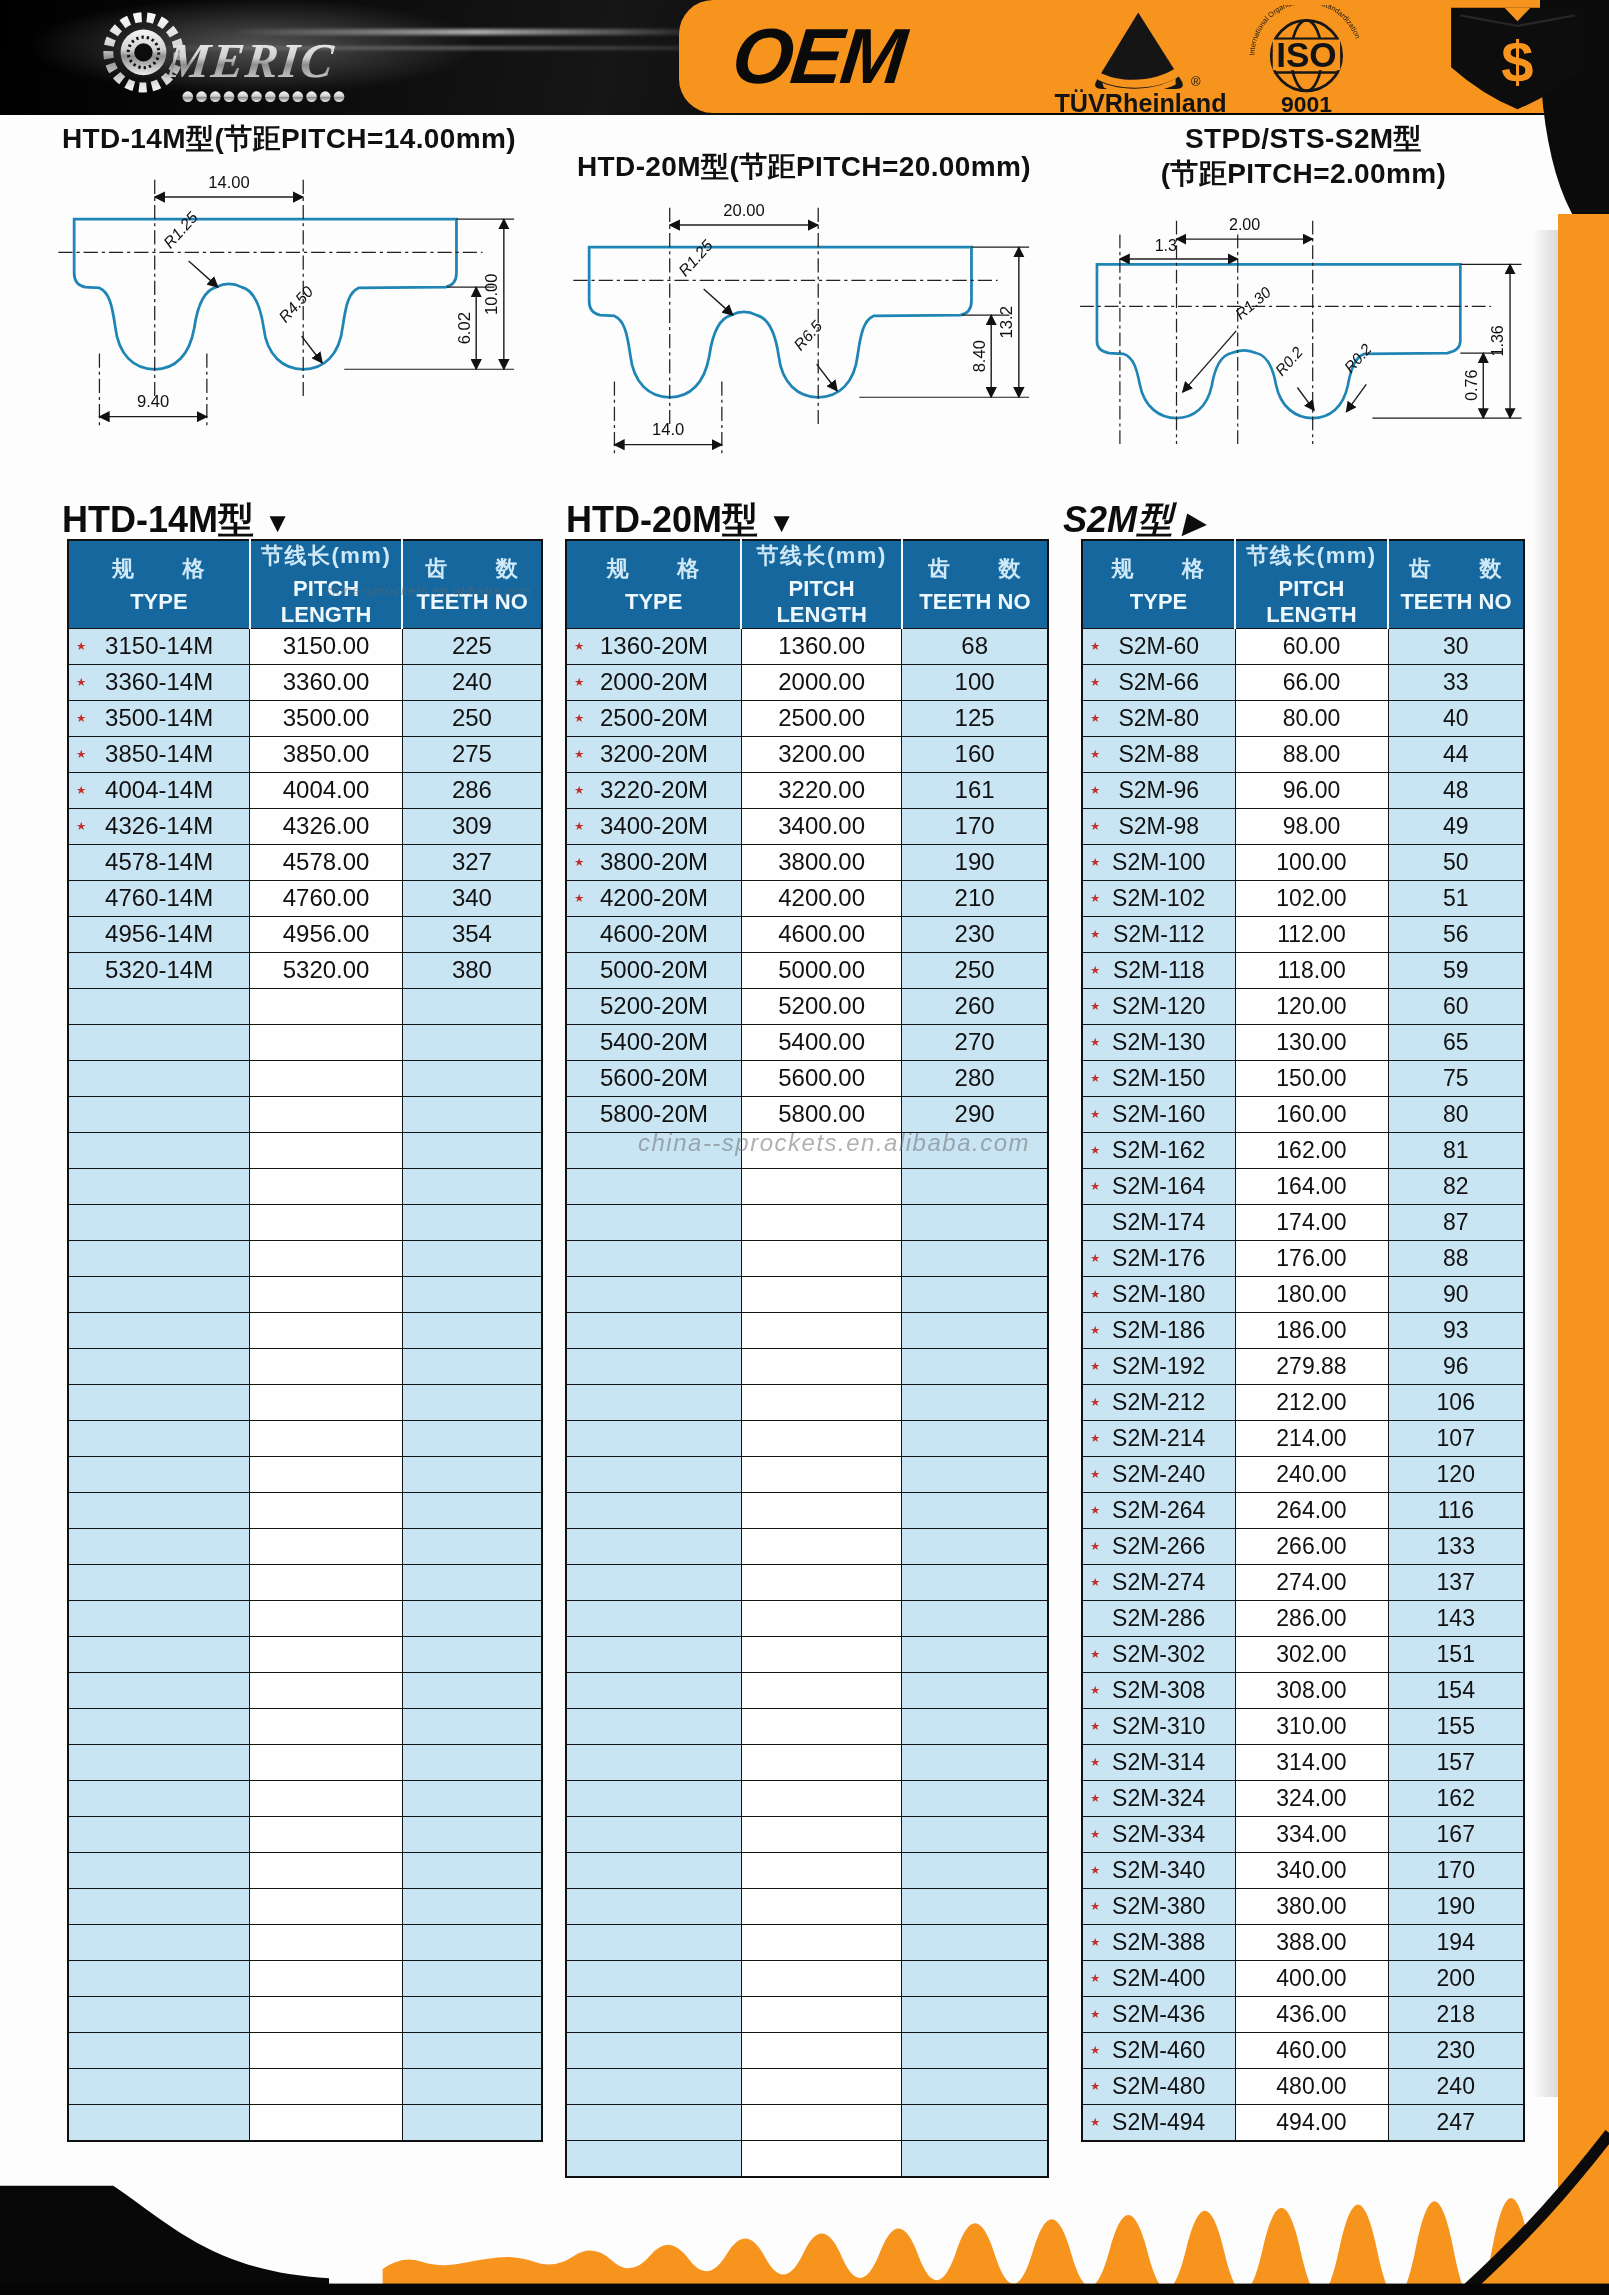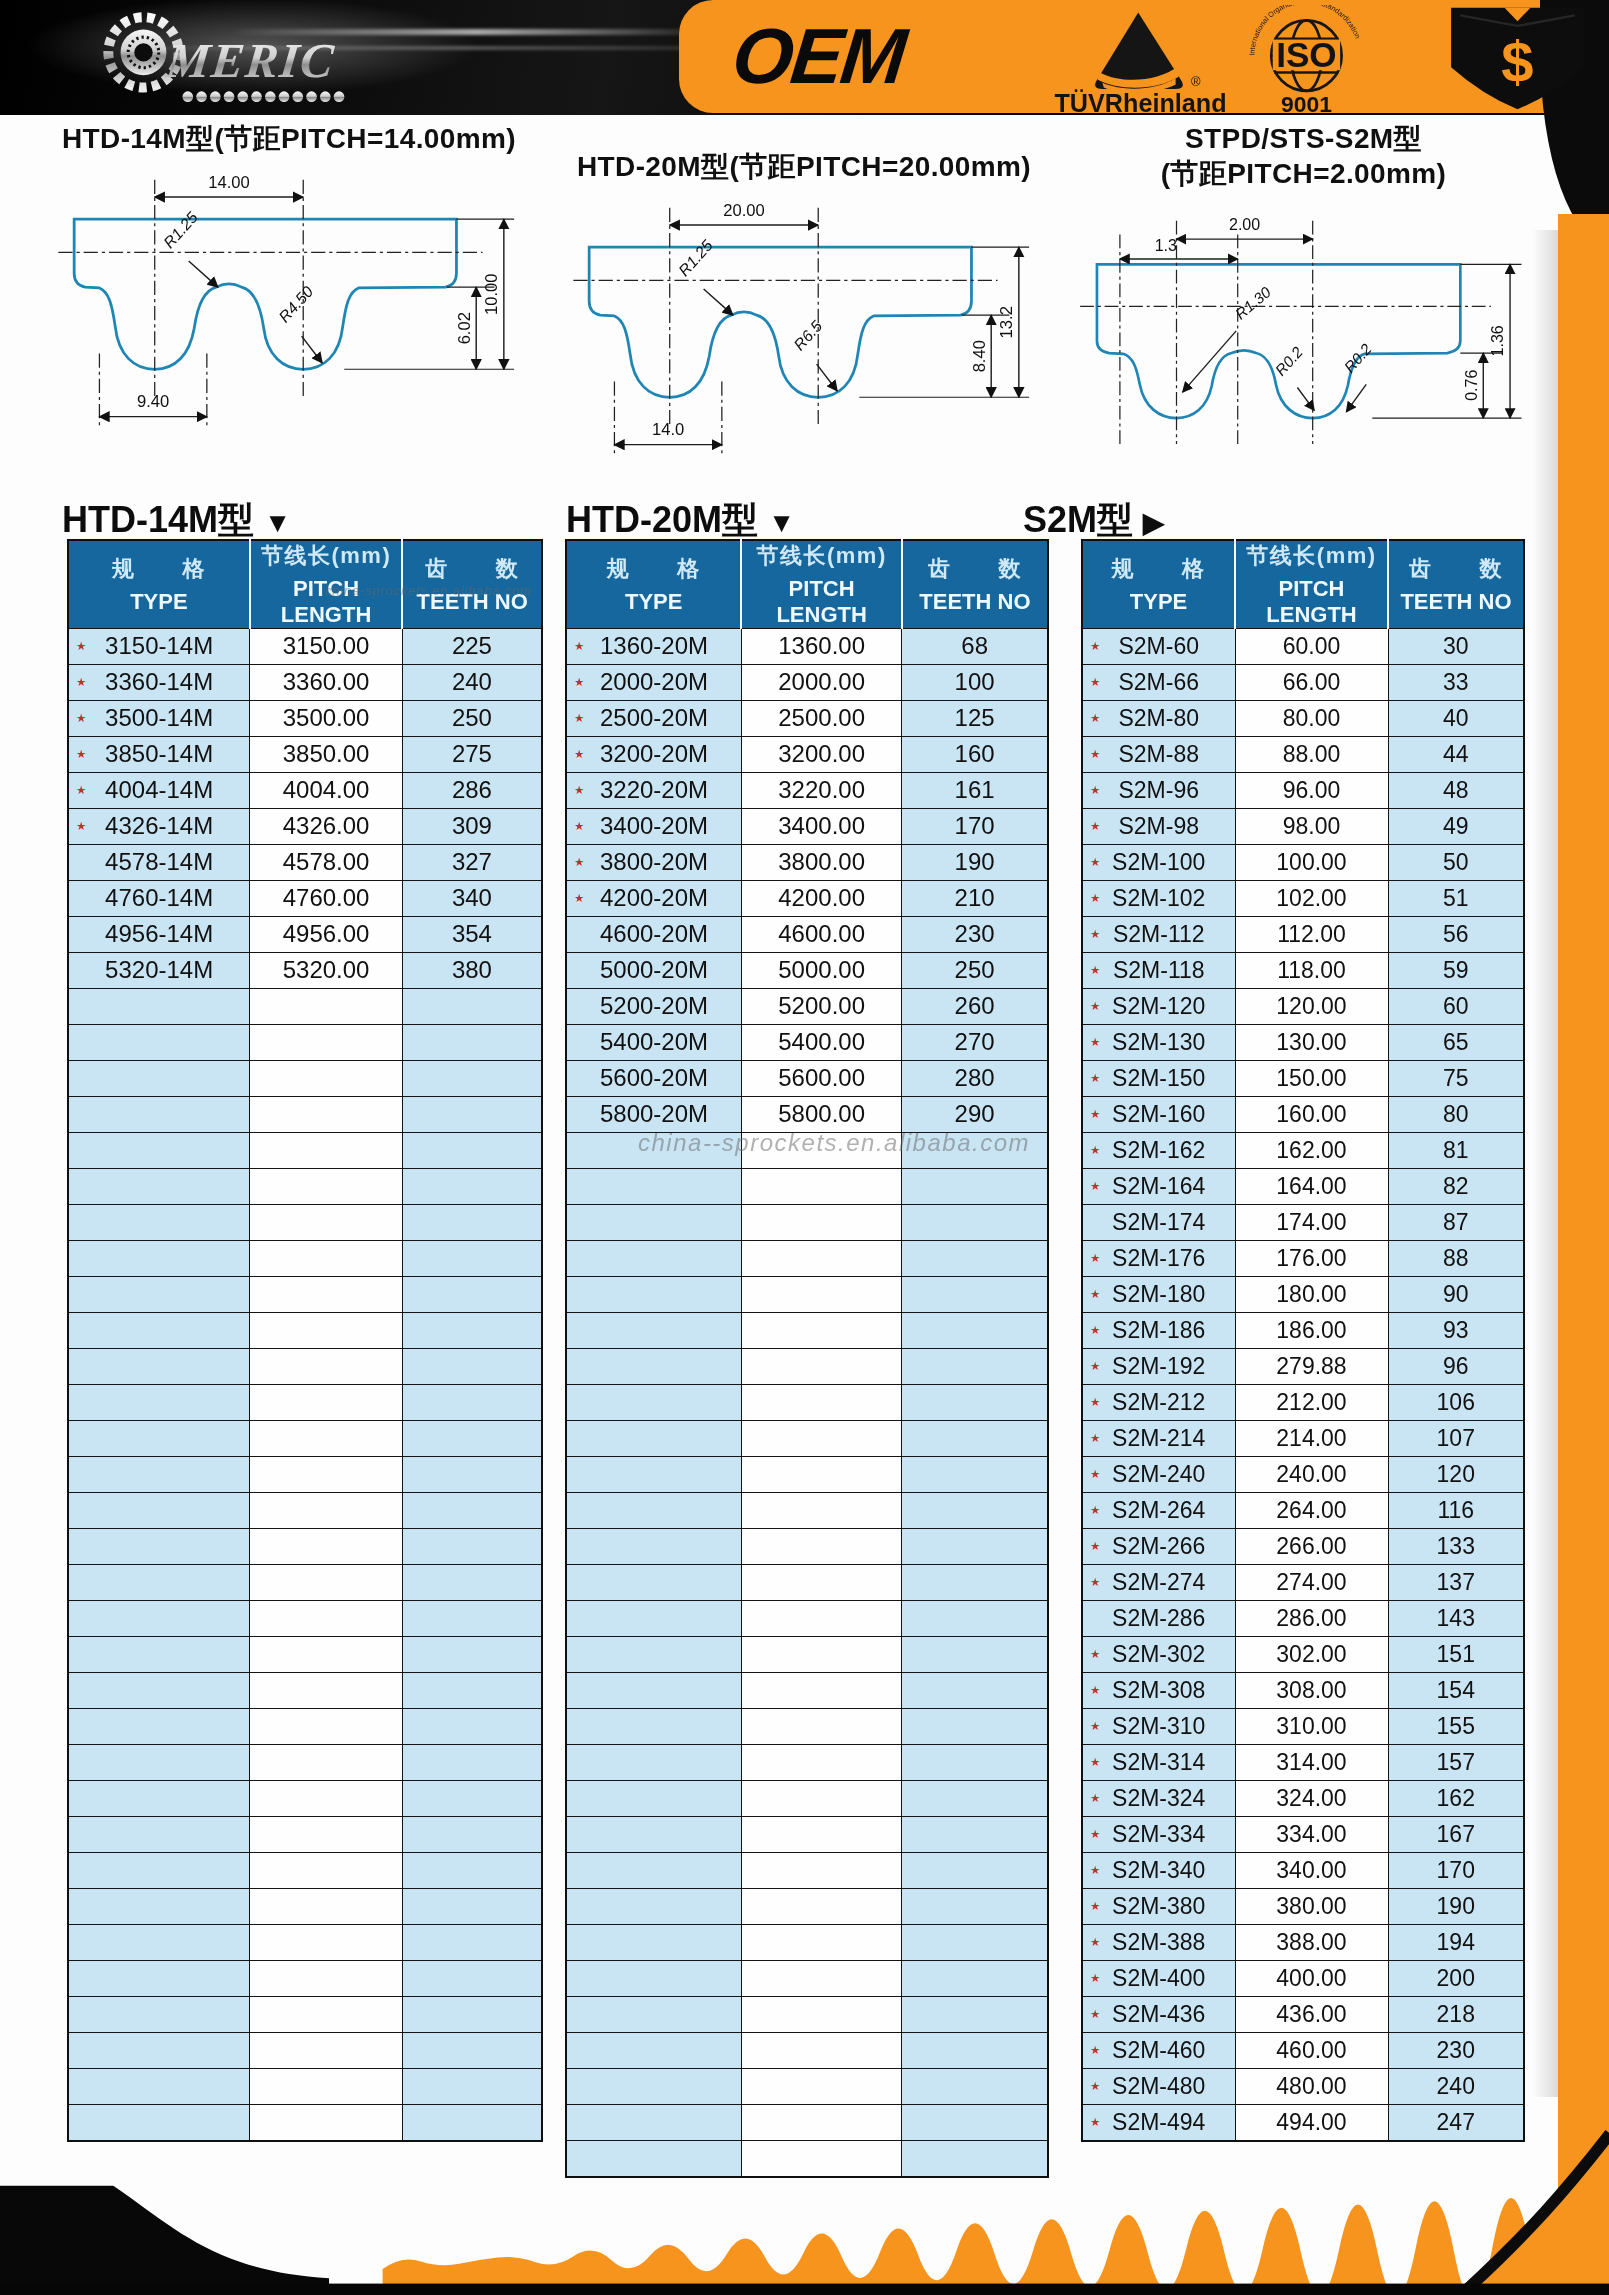--- a/index.html
+++ b/index.html
@@ -36,21 +36,21 @@
   .belt{stroke:#1f85b5;stroke-width:3.5;fill:none;}
   .cl{stroke:#222;stroke-width:1.6;stroke-dasharray:18 5 4 5;fill:none;}
   .dim{stroke:#1c1c1c;stroke-width:1.8;}
   .ext{stroke:#1c1c1c;stroke-width:1.5;}
   .dlab{font:21px "Liberation Sans",sans-serif;fill:#101010;}
   .rlab{font:italic 20px "Liberation Sans",sans-serif;fill:#101010;}
 
   
   .sect{position:absolute;top:496px;font-size:36px;font-weight:700;color:#0d0d0d;}
   .sect .arrow{font-size:27.5px;}
-  #s1{left:62px;} #s2{left:566px;} #s3{left:1023px;}
+  #s1{left:62px;} #s2{left:566px;} #s3{left:1063px;font-style:italic;}
 
   
   table.spec{position:absolute;border-collapse:collapse;table-layout:fixed;border:2.3px solid #101010;}
   #t1{left:67px;top:539px;width:476px;}
   #t2{left:565px;top:539px;width:484px;}
   #t3{left:1081px;top:539px;width:442px;}
   .spec th,.spec td{border:1.5px solid #141414;padding:0;}
   .spec thead th{background:#15679d;height:67px;}
   .spec thead th + th{border-left:2.3px solid #f3f9fd;}
   th .cn{display:block;font-size:22px;color:#cfe9f8;font-weight:600;letter-spacing:1.5px;}

